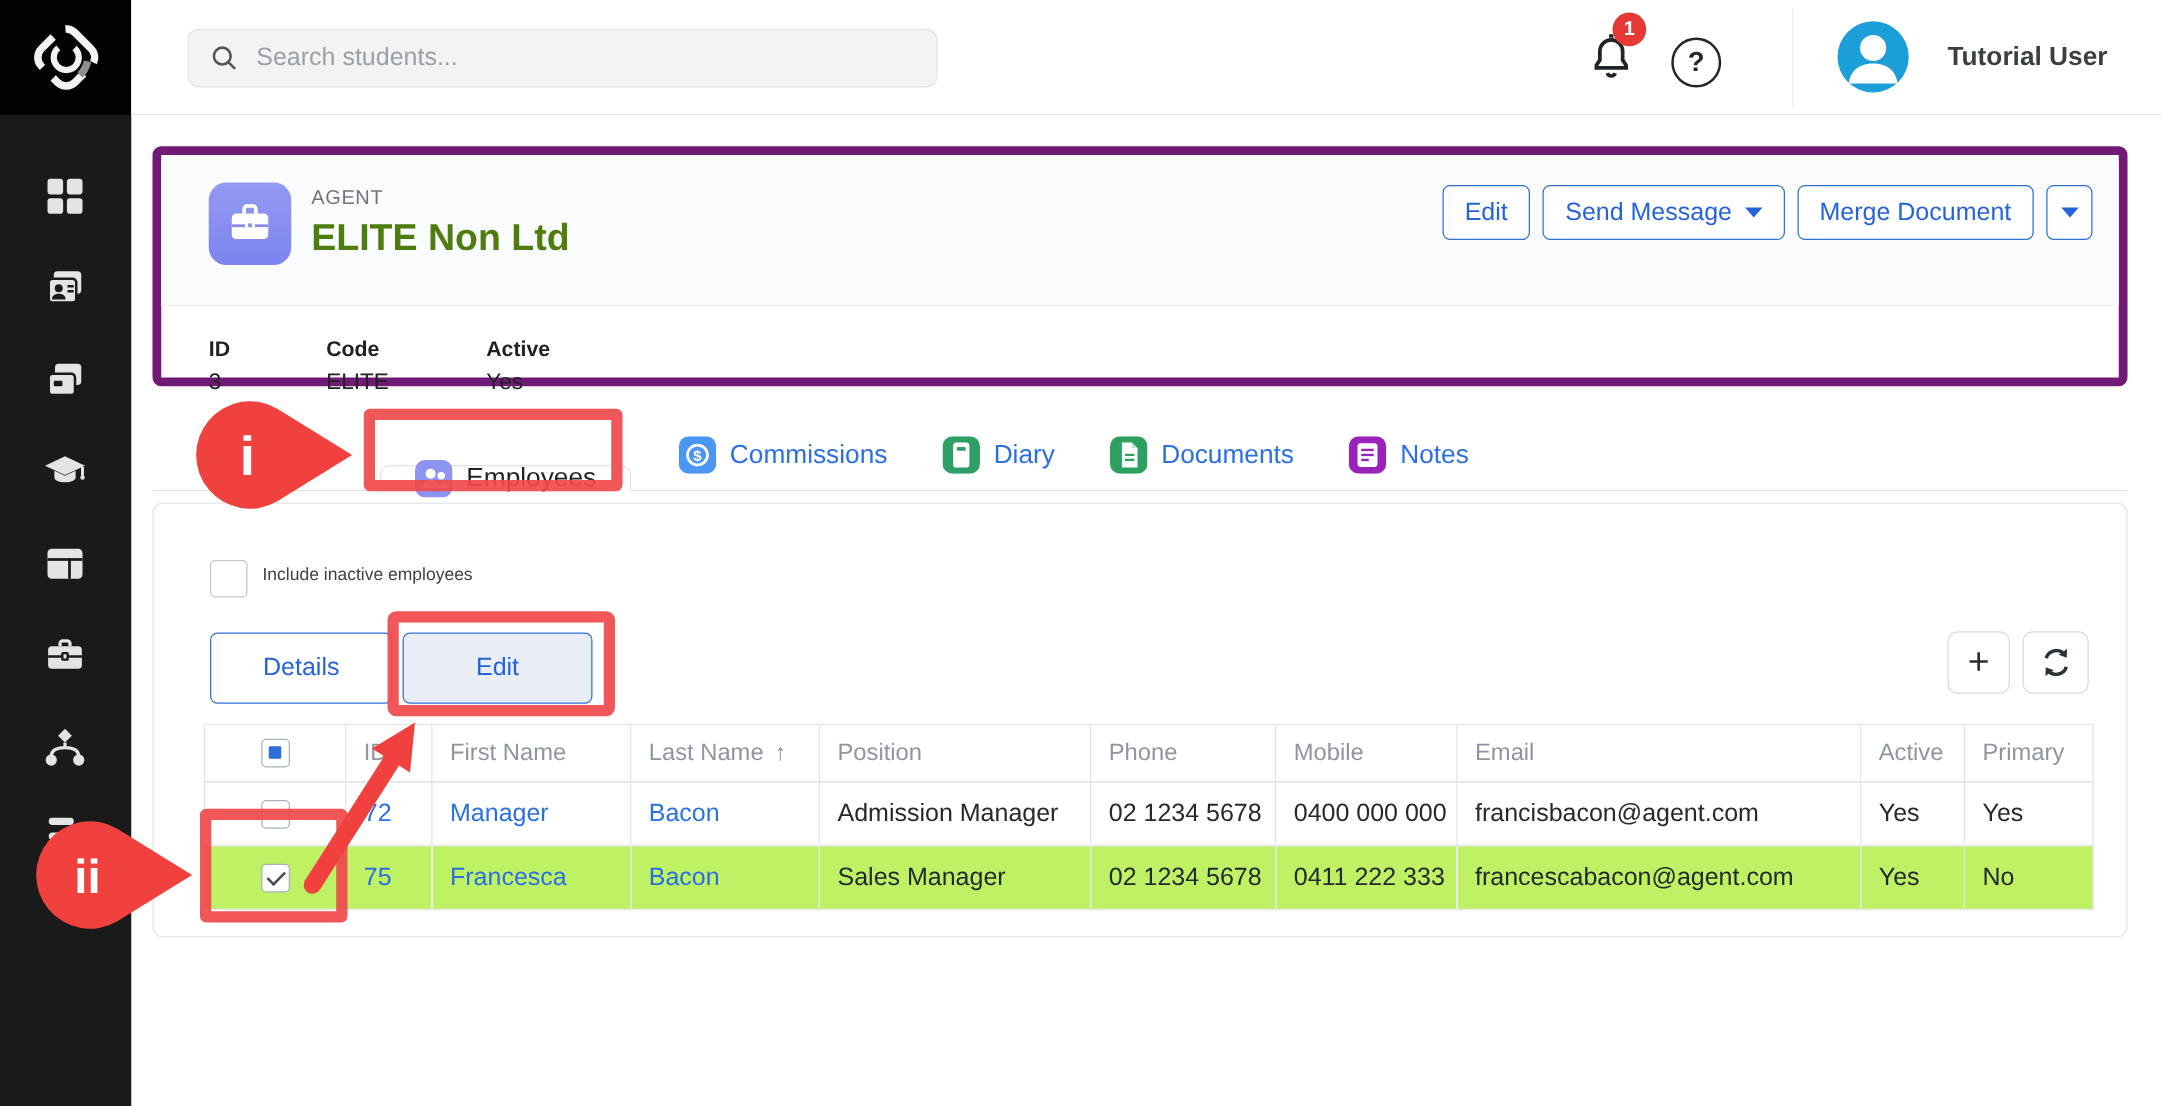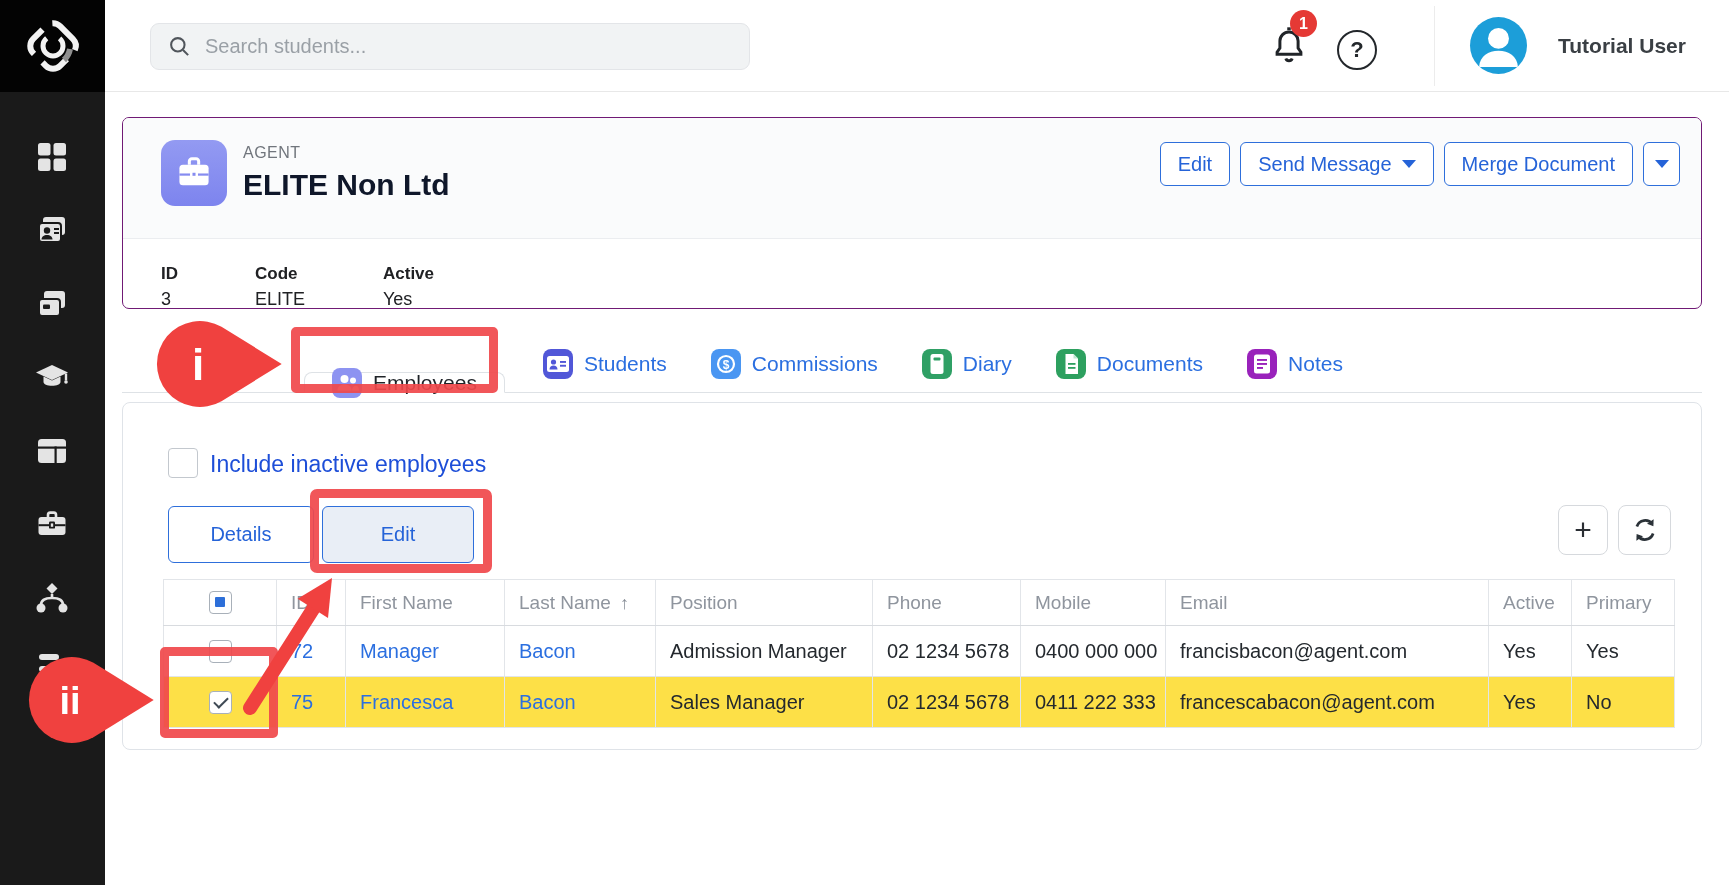--- a/index.html
+++ b/index.html
@@ -17,57 +17,57 @@
   #search-box input { border:none; outline:none; background:transparent; font-size:20px; color:#000000; width:520px; margin-left:12px; font-family:"Liberation Sans", sans-serif; }
   #search-box input::placeholder { color:#9aa0a6; }
   #bell-wrap { position:absolute; left:1163px; top:24px; width:46px; height:48px; cursor:pointer; }
   #bell-badge { position:absolute; left:22px; top:-14px; width:27px; height:27px; background:#e53935; border-radius:50%; color:#fff; font-size:16px; font-weight:bold; display:flex; align-items:center; justify-content:center; }
   #help-btn { position:absolute; left:1232px; top:30px; width:40px; height:40px; border:2.6px solid #23272b; border-radius:50%; color:#23272b; font-size:22px; font-weight:bold; display:flex; align-items:center; justify-content:center; cursor:pointer; }
   #topbar-divider { position:absolute; left:1329px; top:6px; width:1px; height:80px; background:#ececec; }
   #avatar { position:absolute; left:1365px; top:17px; width:57px; height:57px; border-radius:50%; background:#1c9ed9; overflow:hidden; cursor:pointer; }
   #user-name { position:absolute; left:1453px; top:34px; font-size:21px; font-weight:bold; color:#3a3f44; }
 
   
-  #agent-card { position:absolute; left:122px; top:117px; width:1580px; height:192px; border:1px solid #701a75; border-radius:7px; background:#fff; }
+  #agent-card { position:absolute; left:122px; top:117px; width:1580px; height:192px; border:7px solid #701a75; border-radius:7px; background:#fff; }
   #agent-head { position:absolute; left:0; top:0; width:100%; height:121px; background:#fafbfc; border-bottom:1px solid #ebedf0; border-radius:6px 6px 0 0; }
   #agent-tile { position:absolute; left:38px; top:22px; width:66px; height:66px; border-radius:14px; background:linear-gradient(180deg,#939af2,#7d84ee); display:flex; align-items:center; justify-content:center; }
   #agent-type { position:absolute; left:120px; top:26px; font-size:16px; color:#70757c; letter-spacing:.5px; }
-  #agent-name { position:absolute; left:120px; top:50px; font-size:30px; font-weight:bold; color:#0f172a;text-align:center; }
+  #agent-name { position:absolute; left:120px; top:50px; font-size:30px; font-weight:bold; color:#4d7c0f;text-align:center; }
   #agent-actions { position:absolute; right:21px; top:24px; display:flex; gap:10px; }
   .act-btn { height:44px; border:1px solid #2e6fdb; border-radius:6px; background:#fff; color:#2563d8; font-size:20px; padding:0 17px; display:flex; align-items:center; gap:10px; cursor:pointer; font-family:"Liberation Sans", sans-serif; }
   .caret { width:0; height:0; border-left:7px solid transparent; border-right:7px solid transparent; border-top:8px solid #2563d8; }
   .caret-only { width:37px; justify-content:center; padding:0; }
   .fld-label { position:absolute; top:146px; font-size:17px; font-weight:bold; color:#202124; }
   .fld-value { position:absolute; top:171px; font-size:18px; color:#202124; }
 
   
   #tabs { position:absolute; left:122px; top:336px; width:1580px; height:57px; border-bottom:1px solid #dee2e6; display:flex; align-items:stretch; padding-left:182px; }
   .tab { display:flex; align-items:center; gap:11px; font-size:21px; color:#2b6fe0; cursor:pointer; margin-right:44px; white-space:nowrap; }
   .tab.active { border:1px solid #dee2e6; border-bottom:1px solid #fff; border-radius:8px 8px 0 0; background:#fff; color:#1f2328; padding:0 27px; margin-bottom:-1px; margin-right:38px;margin-top:36px; }
   .tab svg { flex:none; }
 
   
   #panel { position:absolute; left:122px; top:402px; width:1580px; height:348px; border:1px solid #dfe3e8; border-radius:8px; background:#fff; }
   #inactive-cb { position:absolute; left:45px; top:45px; width:30px; height:30px; border:1px solid #c3c8ce; border-radius:4px; background:#fff; cursor:pointer; }
-  #inactive-label { position:absolute; left:87px; top:48px; font-size:23px; color:#1d4ed8; }
+  #inactive-label { position:absolute; left:87px; top:48px; font-size:14px; color:#404040; }
   #details-btn { position:absolute; left:45px; top:103px; width:146px; height:57px; border:1px solid #2e6fdb; border-radius:6px; background:#fff; color:#2563d8; font-size:20px; cursor:pointer; font-family:"Liberation Sans", sans-serif; }
   #edit-btn { position:absolute; left:199px; top:103px; width:152px; height:57px; border:1px solid #2e6fdb; border-radius:6px; background:#e9eef6; color:#2563d8; font-size:20px; cursor:pointer; font-family:"Liberation Sans", sans-serif; }
   #add-btn { position:absolute; left:1435px; top:102px; width:50px; height:50px; border:1px solid #d6d9dd; border-radius:8px; background:#fff; font-size:30px; color:#2a2e33; cursor:pointer; line-height:44px; font-family:"Liberation Sans", sans-serif; }
   #refresh-btn { position:absolute; left:1495px; top:102px; width:53px; height:50px; border:1px solid #d6d9dd; border-radius:8px; background:#fff; cursor:pointer; display:flex; align-items:center; justify-content:center; }
 
   
   #grid { position:absolute; left:40px; top:176px; border-collapse:collapse; table-layout:fixed; width:1511px; }
   #grid th, #grid td { border:1px solid #e2e5e9; padding:0 0 0 14px; text-align:left; font-weight:normal; overflow:hidden; white-space:nowrap; }
   #grid thead tr { height:46px; }
   #grid thead th { color:#8f959e; font-size:19px; border-bottom:1px solid #d8dbdf; }
   #grid tbody tr { height:51px; }
   #grid tbody td { color:#24292e; font-size:20px; }
   #grid .cb-col { text-align:center; padding:0; }
   #grid a { color:#2b6fe0; text-decoration:none; cursor:pointer; }
-  tr.selected td { background:#fde047; }
+  tr.selected td { background:#bef264; }
   .grid-cb { display:inline-block; width:23px; height:23px; border:1.5px solid #a8b0b9; border-radius:4px; background:#fff; position:relative; vertical-align:middle; cursor:pointer; }
   .grid-cb.indet::after { content:""; position:absolute; left:5px; top:5px; width:10px; height:10px; background:#2d6fd9; border-radius:1px; }
   .grid-cb.checked::after { content:""; position:absolute; left:4px; top:5px; width:12px; height:6px; border-left:2.6px solid #3f4a55; border-bottom:2.6px solid #3f4a55; transform:rotate(-45deg); }
   .sort-arrow { color:#878d96; font-size:18px; margin-left:9px; }
 
   
   .ann-box { position:absolute; border:9px solid #f0484b; opacity:.92; border-radius:5px; z-index:50; pointer-events:none; }
   #ann-box-tab   { left:291px; top:327px; width:207px; height:66px; }
   #ann-box-edit  { left:310px; top:489px; width:182px; height:84px; border-radius:7px; }
   #ann-box-check { left:160px; top:647px; width:118px; height:91px; }
@@ -210,31 +210,20 @@
   <nav id="tabs">
     <div class="tab active">
       <svg width="30" height="30" viewBox="0 0 30 30">
         <rect width="30" height="30" rx="8" fill="#8d93f1"></rect>
         <circle cx="12.5" cy="11" r="4" fill="#fff"></circle>
         <path d="M5.5 22.5c0-4.2 3.3-6.3 7-6.3s7 2.1 7 6.3z" fill="#fff"></path>
         <circle cx="21" cy="12.5" r="3" fill="#fff"></circle>
         <path d="M20 22.5c.3-3 1.8-4.7 4-4.7 1.8 0 2.8 1.8 3 4.7z" fill="#fff"></path>
       </svg>
       <span>Employees</span>
-    </div>
-    <div class="tab">
-      <svg width="30" height="30" viewBox="0 0 30 30">
-        <rect width="30" height="30" rx="8" fill="#5157d8"></rect>
-        <rect x="4" y="7" width="22" height="16" rx="2.5" fill="#fff"></rect>
-        <circle cx="10.5" cy="13" r="2.6" fill="#5157d8"></circle>
-        <path d="M6.5 20.5c0-2.5 1.8-3.9 4-3.9s4 1.4 4 3.9z" fill="#5157d8"></path>
-        <rect x="17" y="12" width="6" height="1.9" fill="#5157d8"></rect>
-          <rect x="17" y="15.8" width="6" height="1.9" fill="#5157d8"></rect>
-      </svg>
-      <span>Students</span>
     </div>
     <div class="tab">
       <svg width="30" height="30" viewBox="0 0 30 30">
         <rect width="30" height="30" rx="8" fill="#4a96f2"></rect>
         <circle cx="15" cy="15" r="8" fill="none" stroke="#fff" stroke-width="2.2"></circle>
         <text x="15" y="19.5" text-anchor="middle" font-size="12" font-weight="bold" fill="#fff" font-family="Liberation Sans, sans-serif">$</text>
       </svg>
       <span>Commissions</span>
     </div>
     <div class="tab">

